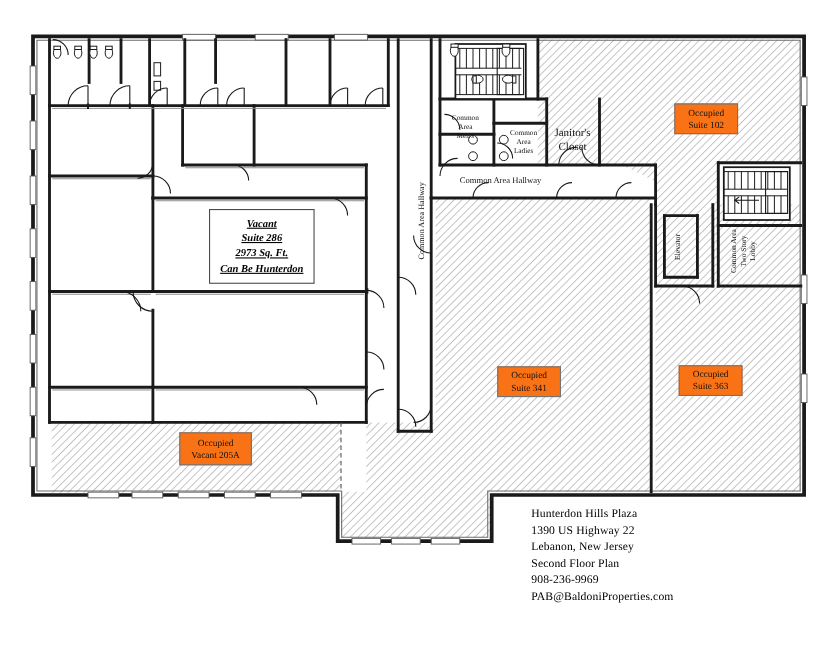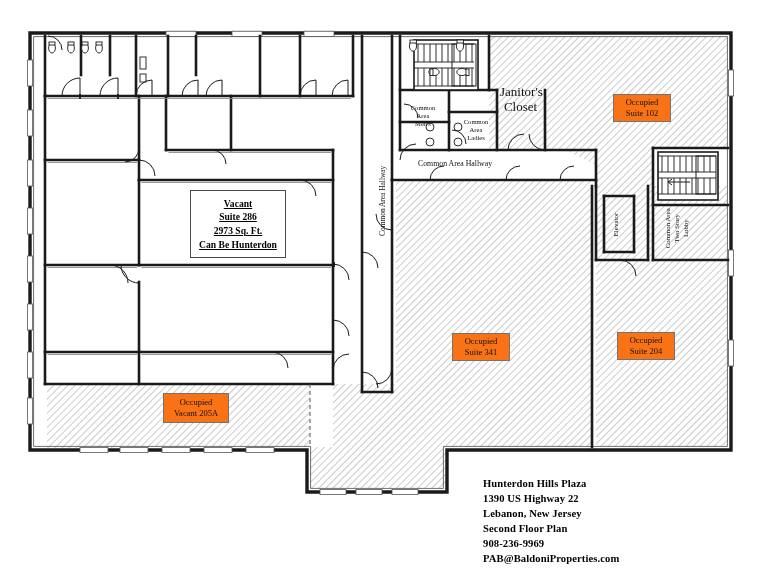--- a/index.html
+++ b/index.html
@@ -39,35 +39,35 @@
     position:absolute;
     left:190px;top:190px;width:96px;height:68px;
     background:#ffffff;
     border:1px solid #4a4a4a;
     box-sizing:border-box;
     display:flex;flex-direction:column;
     align-items:center;justify-content:center;
     font-weight:bold;font-size:9.6px;line-height:1.42;
     color:#000;
   }
-  #vacant-box span{display:block;text-decoration:underline;white-space:nowrap;}
+  #vacant-box span{display:block;text-decoration:underline;white-space:nowrap;font-style:italic;}
   
   .rot{
     position:absolute;
     transform-origin:50% 50%;
     font-size:7.4px;
     color:#111;
     text-align:center;
     white-space:pre-line;
     line-height:1.3;
   }
   .small{font-size:6.6px;line-height:1.25;}
   #addr{
-    position:absolute;left:483px;top:476px;
-    font-weight:bold;font-size:10.6px;line-height:1.42;
+    position:absolute;left:483px;top:460px;
+    font-weight:normal;font-size:10.6px;line-height:1.42;
     color:#000;white-space:pre-line;letter-spacing:.1px;
   }
   .hall-h{position:absolute;font-size:7.8px;color:#111;white-space:nowrap;}
 </style>
 </head>
 <body>
 
 <svg id="plan" viewBox="0 0 760 588">
   <defs>
     <pattern id="hatch45" width="5" height="5" patternTransform="rotate(45)" patternUnits="userSpaceOnUse">
@@ -361,35 +361,35 @@
   <span>Suite 102</span>
 </div>
 
 <div class="tagbox" style="left:452px;top:333px;width:58px;height:28px;">
   <span>Occupied</span>
   <span>Suite 341</span>
 </div>
 
 <div class="tagbox" style="left:617px;top:332px;width:58px;height:28px;">
   <span>Occupied</span>
-  <span>Suite 204</span>
+  <span>Suite 363</span>
 </div>
 
 <div class="tagbox" style="left:163px;top:393px;width:66px;height:30px;">
   <span>Occupied</span>
   <span>Vacant 205A</span>
 </div>
 
 <div class="lbl small" style="left:403px;top:104px;width:40px;">Common
 Area
 Men's</div>
 <div class="lbl small" style="left:457px;top:118px;width:38px;">Common
 Area
 Ladies</div>
-<div class="lbl" style="left:500px;top:84px;width:41px;font-size:13px;">Janitor's
+<div class="lbl" style="left:500px;top:116px;width:41px;font-size:10px;">Janitor's
 Closet</div>
 
 <div class="hall-h" style="left:418px;top:159px;">Common Area Hallway</div>
 
 <div class="rot" style="left:333px;top:196px;width:100px;transform:rotate(-90deg);">Common Area Hallway</div>
 
 <div class="rot" style="left:593px;top:220px;width:48px;font-size:7px;transform:rotate(-90deg);">Elevator</div>
 
 <div class="rot" style="left:645px;top:215px;width:64px;font-size:6.8px;transform:rotate(-90deg);">Common Area
 Two Story

